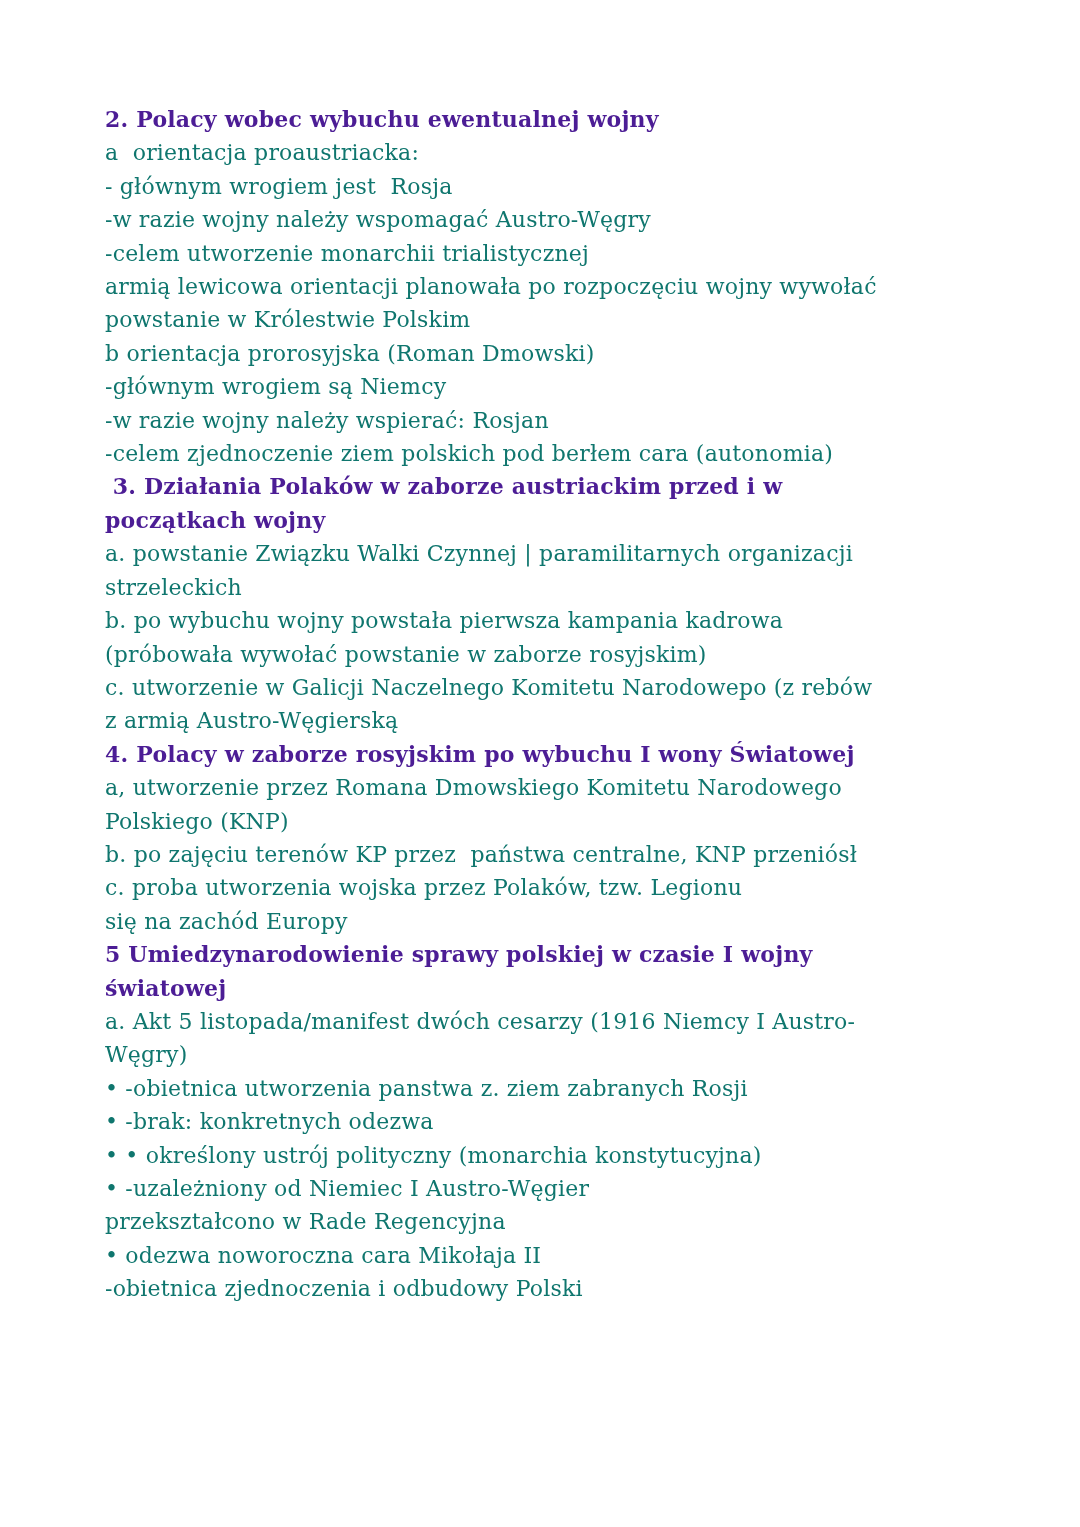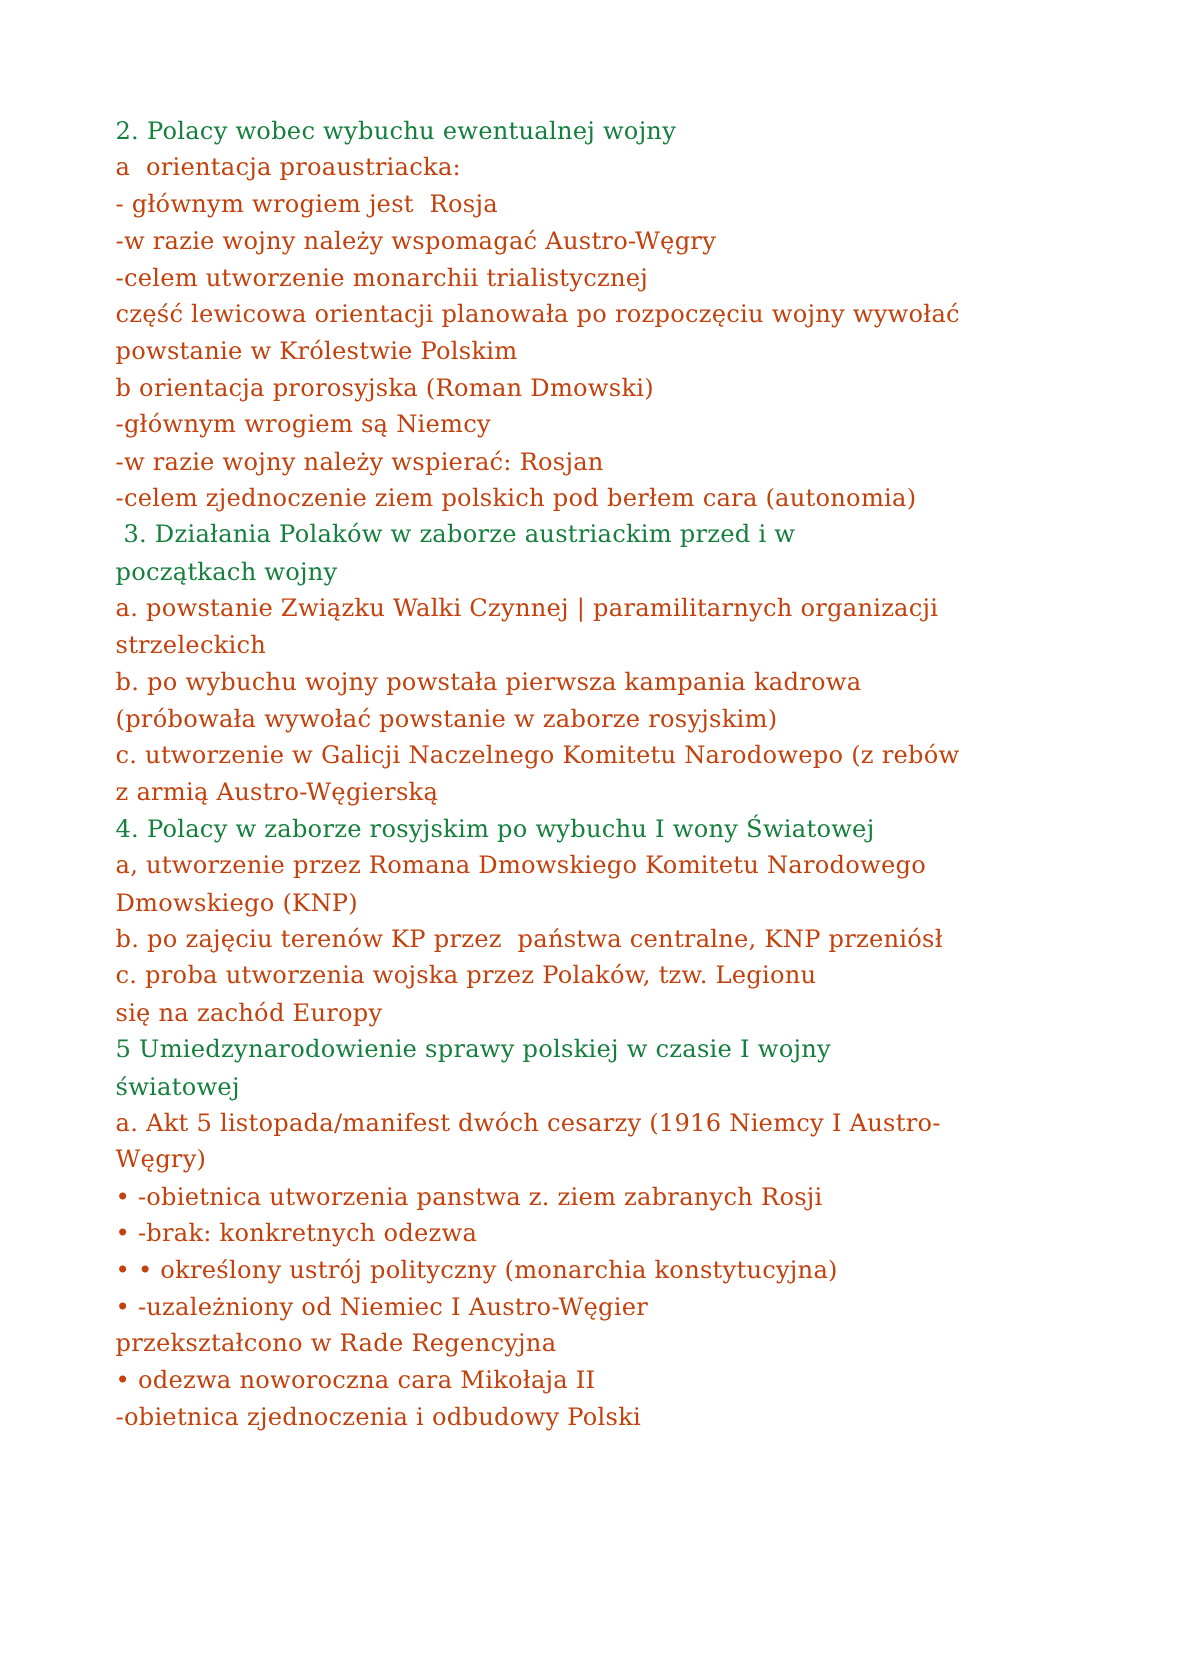--- a/index.html
+++ b/index.html
@@ -17,56 +17,56 @@
   }
   .content {
     position: absolute;
     left: 105px;
     top: 103px;
     right: 60px;
   }
   .line {
     font-size: 22px;
     line-height: 33.4px;
-    color: #c2410c;
+    color: #0f766e;
     white-space: pre-wrap;
     letter-spacing: 0.2px;
   }
   .line.bold {
-    font-weight: 400;
-    color: #15803d;
+    font-weight: 700;
+    color: #4c1d95;
   }
 </style>
 </head>
 <body>
 
 <div class="page">
   <div class="content" id="document-content">
       <div class="line bold">2. Polacy wobec wybuchu ewentualnej wojny</div>
       <div class="line">a  orientacja proaustriacka:</div>
       <div class="line">- głównym wrogiem jest  Rosja</div>
       <div class="line">-w razie wojny należy wspomagać Austro-Węgry</div>
       <div class="line">-celem utworzenie monarchii trialistycznej</div>
-      <div class="line">część lewicowa orientacji planowała po rozpoczęciu wojny wywołać</div>
+      <div class="line">armią lewicowa orientacji planowała po rozpoczęciu wojny wywołać</div>
       <div class="line">powstanie w Królestwie Polskim</div>
       <div class="line">b orientacja prorosyjska (Roman Dmowski)</div>
       <div class="line">-głównym wrogiem są Niemcy</div>
       <div class="line">-w razie wojny należy wspierać: Rosjan</div>
       <div class="line">-celem zjednoczenie ziem polskich pod berłem cara (autonomia)</div>
       <div class="line bold"> 3. Działania Polaków w zaborze austriackim przed i w</div>
       <div class="line bold">początkach wojny</div>
       <div class="line">a. powstanie Związku Walki Czynnej | paramilitarnych organizacji</div>
       <div class="line">strzeleckich</div>
       <div class="line">b. po wybuchu wojny powstała pierwsza kampania kadrowa</div>
       <div class="line">(próbowała wywołać powstanie w zaborze rosyjskim)</div>
       <div class="line">c. utworzenie w Galicji Naczelnego Komitetu Narodowepo (z rebów</div>
       <div class="line">z armią Austro-Węgierską</div>
       <div class="line bold">4. Polacy w zaborze rosyjskim po wybuchu I wony Światowej</div>
       <div class="line">a, utworzenie przez Romana Dmowskiego Komitetu Narodowego</div>
-      <div class="line">Dmowskiego (KNP)</div>
+      <div class="line">Polskiego (KNP)</div>
       <div class="line">b. po zajęciu terenów KP przez  państwa centralne, KNP przeniósł</div>
       <div class="line">c. proba utworzenia wojska przez Polaków, tzw. Legionu</div>
       <div class="line">się na zachód Europy</div>
       <div class="line bold">5 Umiedzynarodowienie sprawy polskiej w czasie I wojny</div>
       <div class="line bold">światowej</div>
       <div class="line">a. Akt 5 listopada/manifest dwóch cesarzy (1916 Niemcy I Austro-</div>
       <div class="line">Węgry)</div>
       <div class="line">• -obietnica utworzenia panstwa z. ziem zabranych Rosji</div>
       <div class="line">• -brak: konkretnych odezwa</div>
       <div class="line">• • określony ustrój polityczny (monarchia konstytucyjna)</div>

